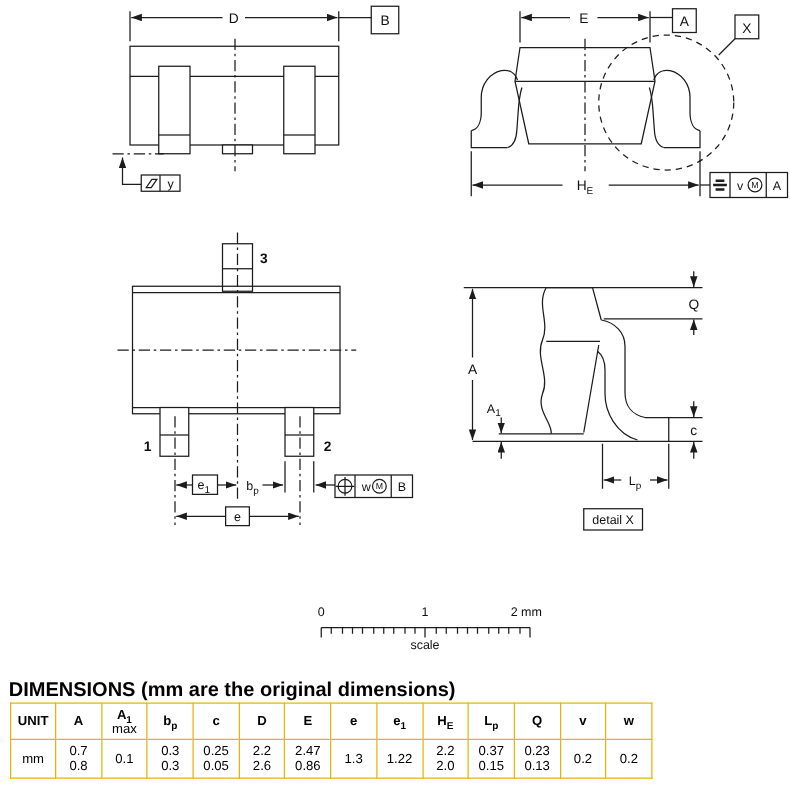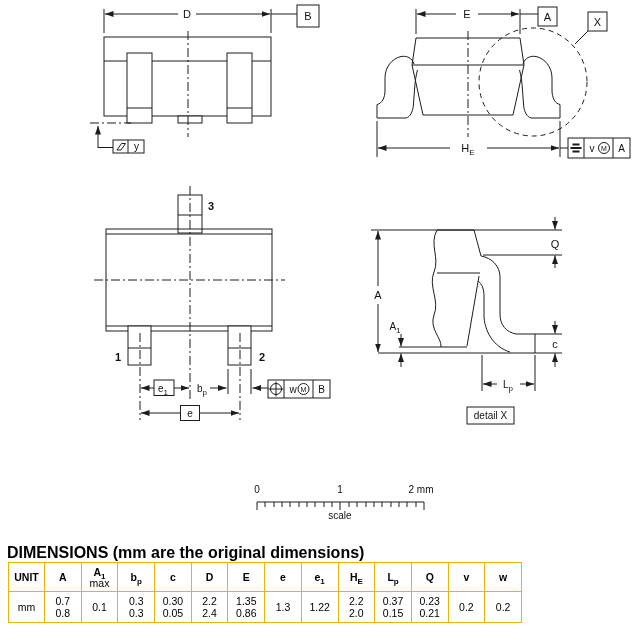--- a/index.html
+++ b/index.html
@@ -257,50 +257,50 @@
           </td>
     <td>
             <div>0.1</div>
             <div></div>
           </td>
     <td>
             <div>0.3</div>
             <div>0.3</div>
           </td>
     <td>
-            <div>0.30</div>
+            <div>0.25</div>
             <div>0.05</div>
           </td>
     <td>
             <div>2.2</div>
-            <div>2.4</div>
-          </td>
-    <td>
-            <div>1.35</div>
+            <div>2.6</div>
+          </td>
+    <td>
+            <div>2.47</div>
             <div>0.86</div>
           </td>
     <td>
             <div>1.3</div>
             <div></div>
           </td>
     <td>
             <div>1.22</div>
             <div></div>
           </td>
     <td>
             <div>2.2</div>
             <div>2.0</div>
           </td>
     <td>
             <div>0.37</div>
             <div>0.15</div>
           </td>
     <td>
             <div>0.23</div>
-            <div>0.21</div>
+            <div>0.13</div>
           </td>
     <td>
             <div>0.2</div>
             <div></div>
           </td>
     <td>
             <div>0.2</div>
             <div></div>
           </td>
   </tr>

